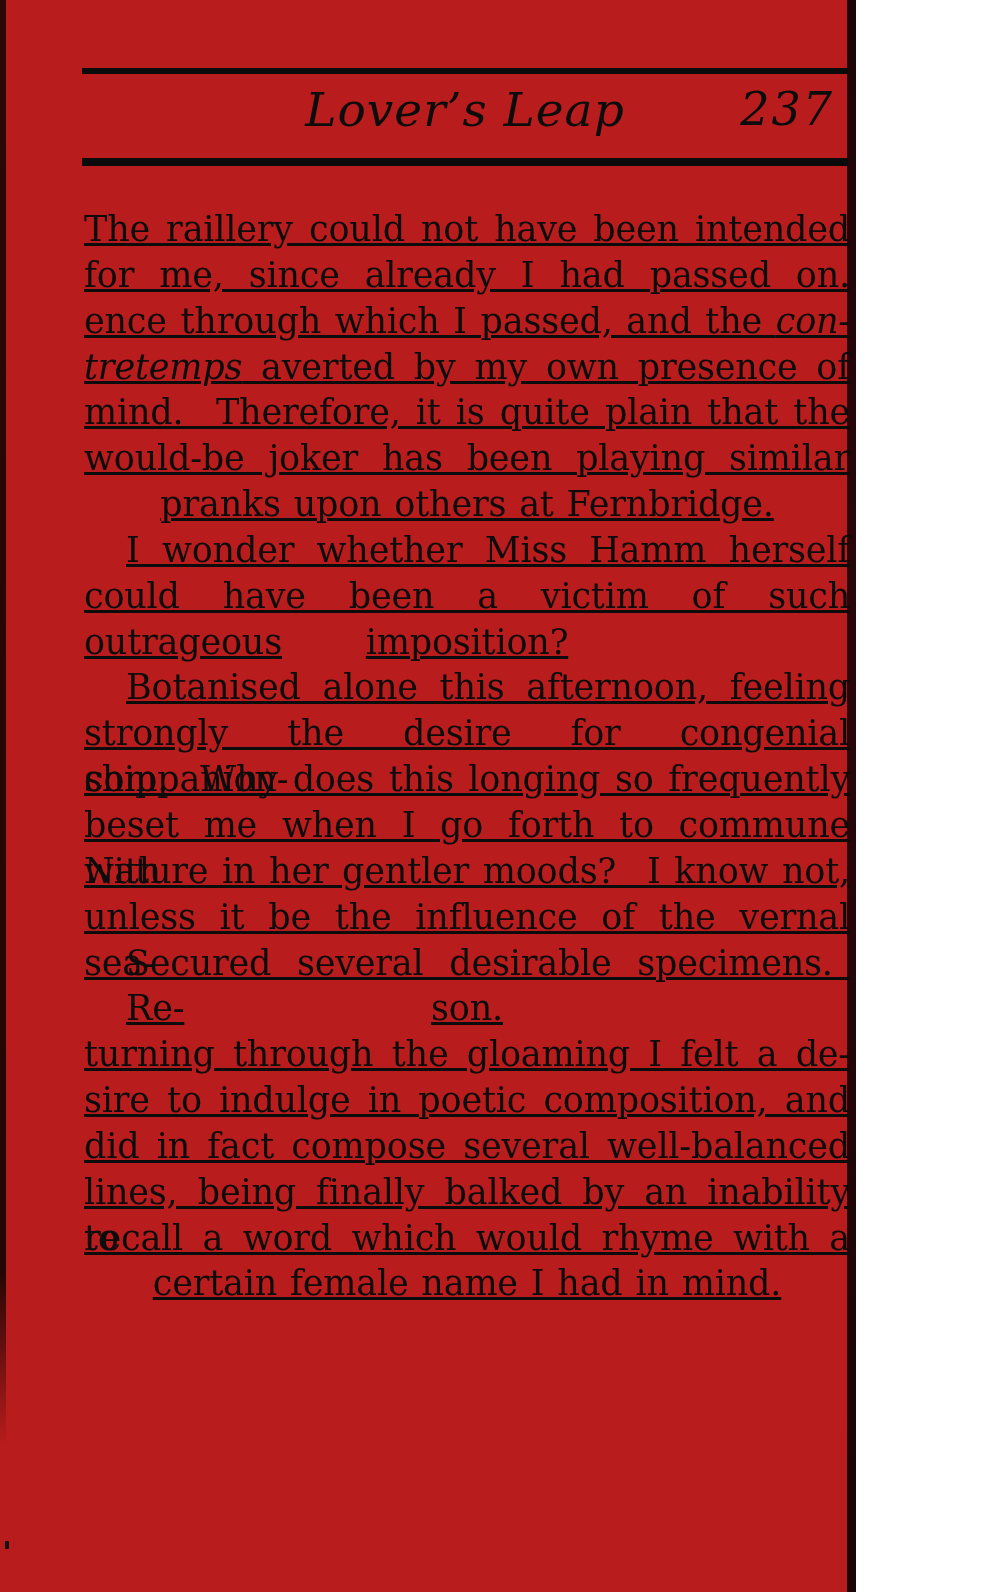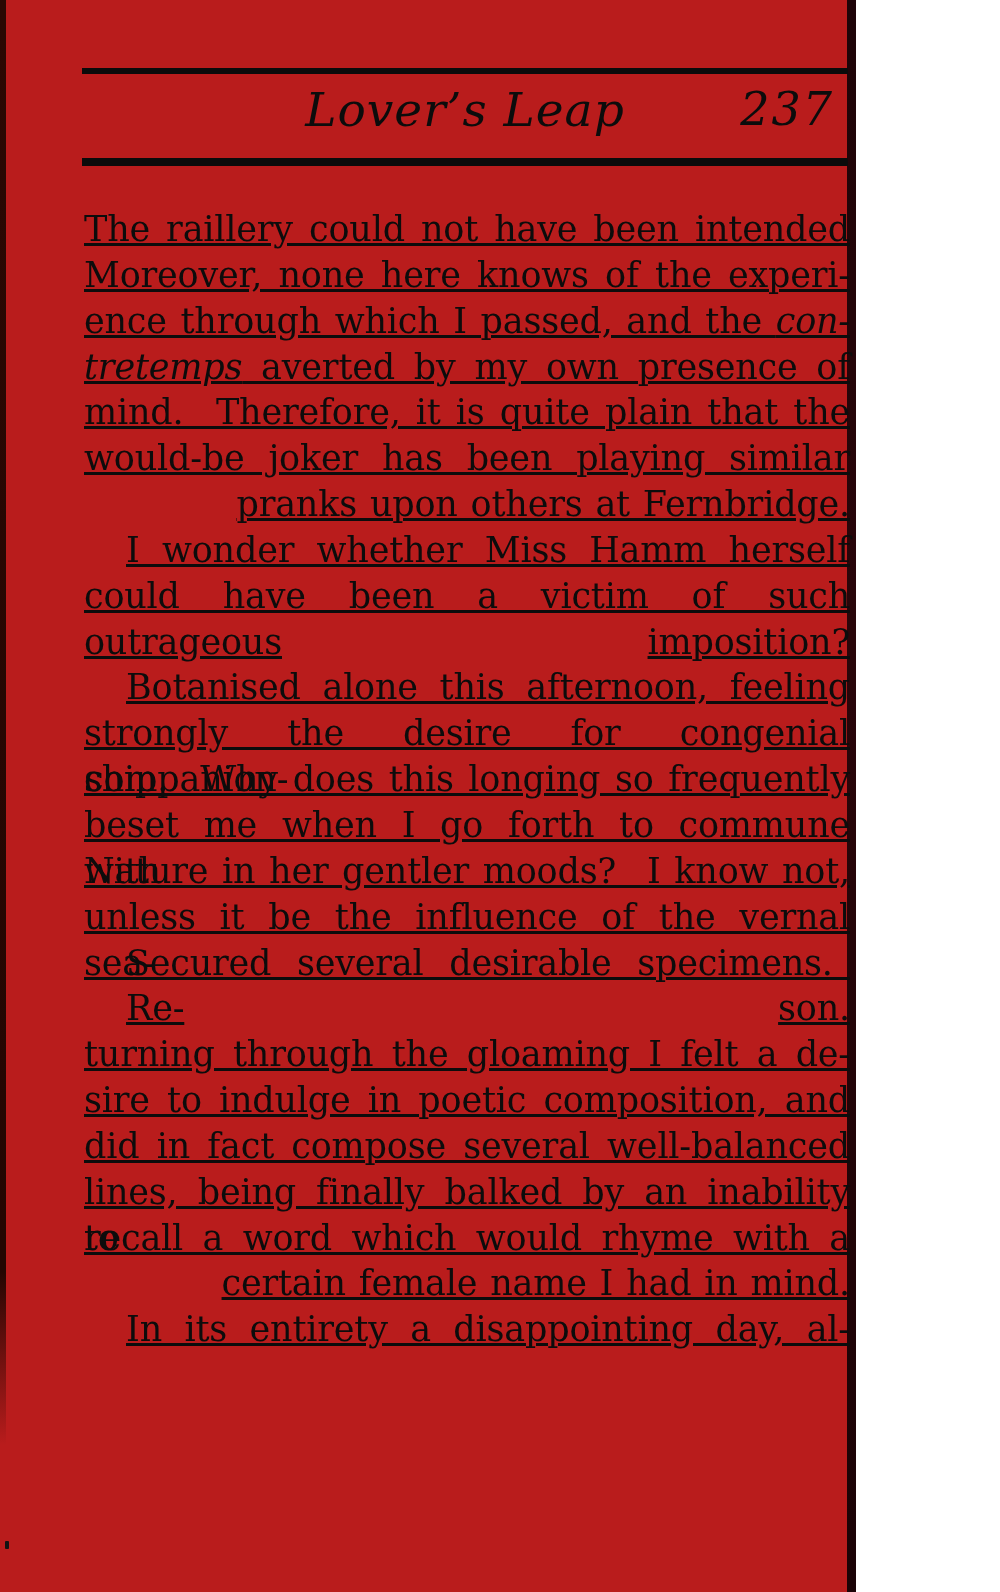--- a/index.html
+++ b/index.html
@@ -54,21 +54,21 @@
   }
   
   .page-text {
     position: absolute; left: 84px; top: 207px; width: 766px; text-decoration: underline;
   }
   .line {
     font-size: 35px;
     line-height: 45.85px;
     height: 45.85px;
     white-space: nowrap;
-    text-align: right;
+    text-align: center;
     letter-spacing: -0.2px;
     word-spacing: 2px;
   }
   .line.j {
     white-space: normal;
     text-align: justify;
     text-align-last: justify;
     text-justify: inter-word;
   }
   .line.ind { padding-left: 42px; }
@@ -85,21 +85,21 @@
 
   <div class="rule rule-top"></div>
   <div class="header">
     <span class="title">Lover’s Leap</span>
     <span class="pagenum">237</span>
   </div>
   <div class="rule rule-bottom"></div>
 
   <div class="page-text">
       <div class="line j"><span>The raillery could not have been intended</span></div>
-      <div class="line j"><span>Moreover, none here knows of the experi-</span></div>
+      <div class="line j"><span>for me, since already I had passed on.</span></div>
       <div class="line j"><span>ence through which I passed, and the </span><span class="it">con-</span></div>
       <div class="line j"><span class="it">tretemps</span><span> averted by my own presence of</span></div>
       <div class="line j"><span>mind.  Therefore, it is quite plain that the</span></div>
       <div class="line j"><span>would-be joker has been playing similar</span></div>
       <div class="line"><span>pranks upon others at Fernbridge.</span></div>
       <div class="line j ind"><span>I wonder whether Miss Hamm herself</span></div>
       <div class="line j"><span>could have been a victim of such outrageous</span></div>
       <div class="line"><span>imposition?</span></div>
       <div class="line j ind"><span>Botanised alone this afternoon, feeling</span></div>
       <div class="line j"><span>strongly the desire for congenial companion-</span></div>
@@ -108,15 +108,14 @@
       <div class="line j"><span>Nature in her gentler moods?  I know not,</span></div>
       <div class="line j"><span>unless it be the influence of the vernal sea-</span></div>
       <div class="line j ind"><span>Secured several desirable specimens.  Re-</span></div>
       <div class="line"><span>son.</span></div>
       <div class="line j"><span>turning through the gloaming I felt a de-</span></div>
       <div class="line j"><span>sire to indulge in poetic composition, and</span></div>
       <div class="line j"><span>did in fact compose several well-balanced</span></div>
       <div class="line j"><span>lines, being finally balked by an inability to</span></div>
       <div class="line j"><span>recall a word which would rhyme with a</span></div>
       <div class="line"><span>certain female name I had in mind.</span></div>
-      <div class="line j ind"><span>In its entirety a disappointing day, al-</span></div>
     </div>
 </div>
 
 </body></html>

